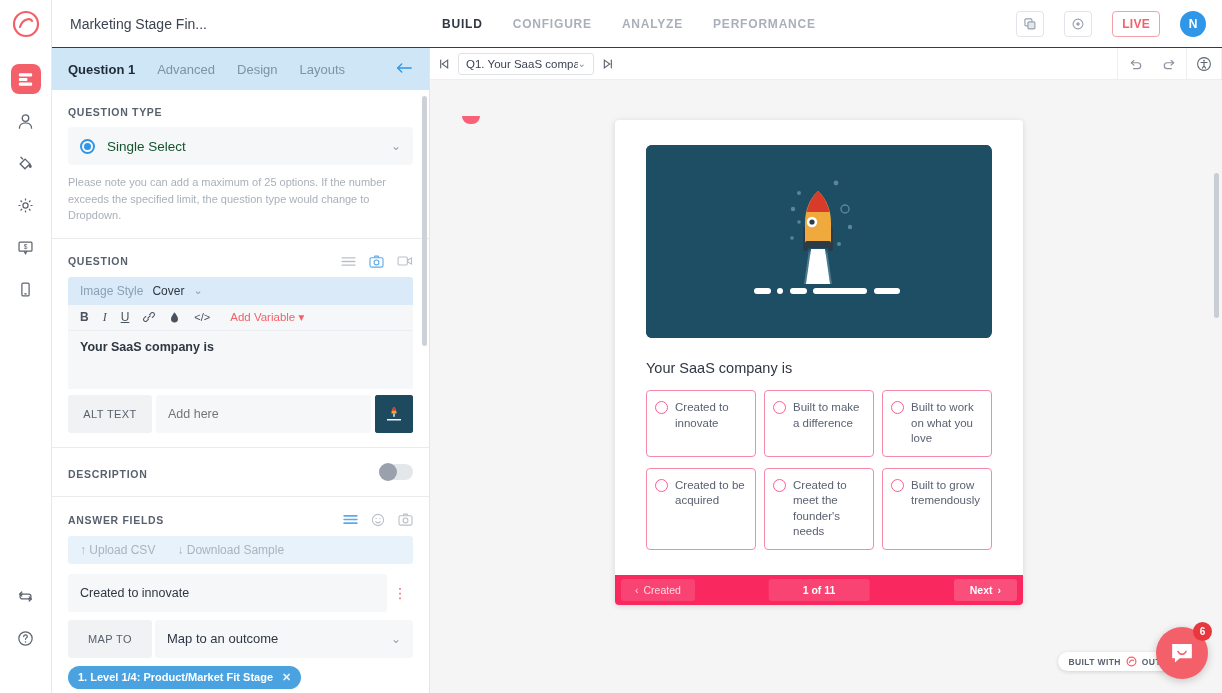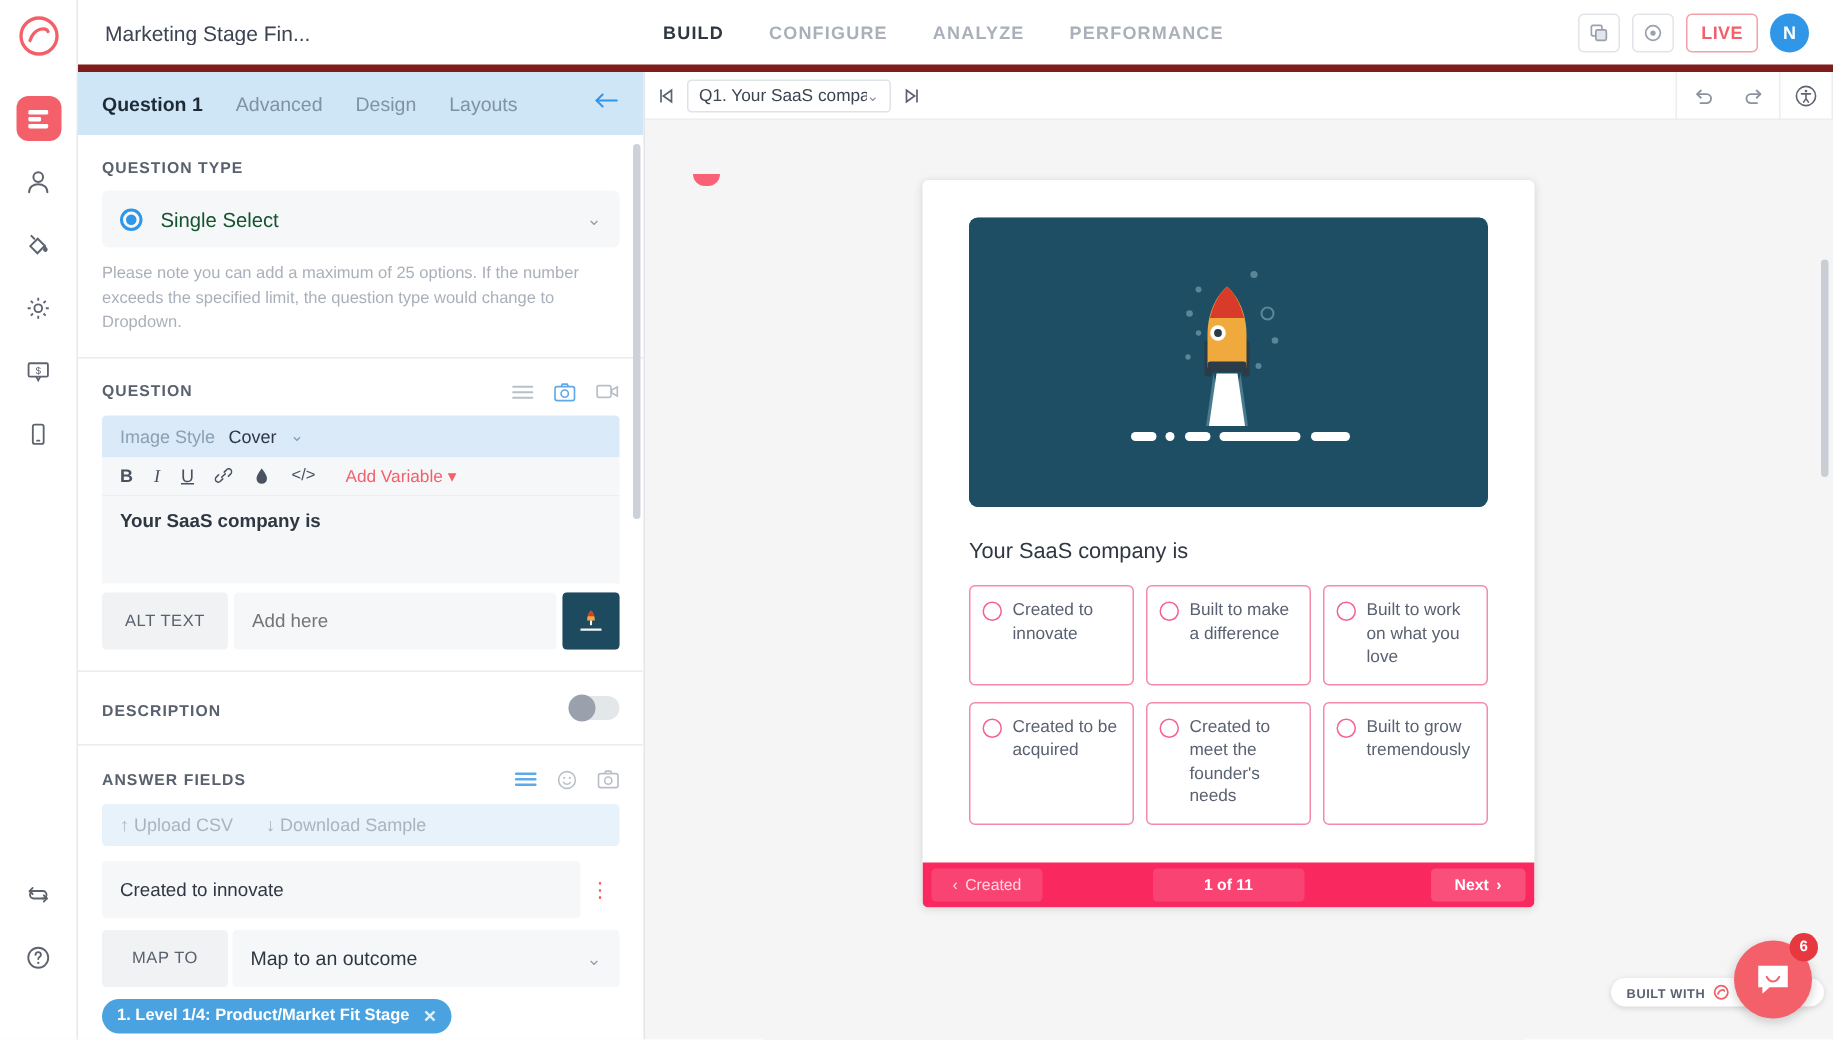--- a/index.html
+++ b/index.html
@@ -24,34 +24,34 @@
   .rail-icon.active-box { margin-top: 10px; }
   .rail-active {
     width: 30px; height: 30px; border-radius: 8px; background: #f4606a;
     display: flex; align-items: center; justify-content: center;
   }
   #rail-bottom { margin-top: auto; }
 
   
   #top-header {
     position: absolute; left: 52px; top: 0; width: 1170px; height: 48px;
-    background: #ffffff; border-bottom: 5px solid #7f1d1d; display: flex; align-items: center;
+    background: #ffffff; border-bottom: 1px solid #7f1d1d; display: flex; align-items: center;
     z-index: 4;
   }
   #doc-title {
     font-size: 14px; color: #3c4452; padding-left: 18px; width: 380px;
     white-space: nowrap; overflow: hidden;
   }
   #top-tabs { display: flex; gap: 30px; margin-left: 10px; }
   .top-tab {
     font-size: 12px; letter-spacing: 0.8px; color: #aab0ba; font-weight: 700;
     cursor: pointer; padding: 4px 0;
   }
   .top-tab.active { color: #2f3742; }
-  #header-right { margin-left: auto; display: flex; align-items: center; gap: 8px; padding-right: 16px; }
+  #header-right { margin-left: auto; display: flex; align-items: center; gap: 20px; padding-right: 16px; }
   .hdr-btn {
     width: 28px; height: 26px; border: 1px solid #e1e4e8; border-radius: 4px;
     display: flex; align-items: center; justify-content: center; color: #9aa1ad; cursor: pointer;
     background: #fff;
   }
   #live-btn {
     border: 1px solid #f4a0a8; color: #f4606a; border-radius: 4px;
     font-size: 12px; font-weight: 700; padding: 5px 9px; cursor: pointer; background: #fff;
     letter-spacing: 0.3px;
   }
@@ -245,21 +245,21 @@
     border-radius: 3px; padding: 5px 34px;
   }
   #next-btn {
     margin-left: auto; background: rgba(255,255,255,.18); color: #fff; font-weight: 600;
     border-radius: 3px; font-size: 10.5px; padding: 5px 16px; cursor: pointer;
     display: flex; gap: 5px; align-items: center;
   }
 
   
   #built-with {
-    position: absolute; right: 6px; bottom: 22px; background: #fff; border-radius: 11px;
+    position: absolute; right: 22px; bottom: 22px; background: #fff; border-radius: 11px;
     box-shadow: 0 1px 4px rgba(0,0,0,.14); padding: 4px 10px; display: flex; align-items: center; gap: 5px;
     font-size: 8.5px; font-weight: 700; color: #5a6170; letter-spacing: .4px; z-index: 6; cursor: pointer;
   }
   #chat-bubble {
     position: absolute; right: 14px; bottom: 14px; width: 52px; height: 52px; border-radius: 50%;
     background: #f4606a; display: flex; align-items: center; justify-content: center; z-index: 8;
     cursor: pointer; box-shadow: 0 2px 8px rgba(0,0,0,.2);
   }
   #chat-badge {
     position: absolute; right: 10px; bottom: 52px; width: 19px; height: 19px; border-radius: 50%;

